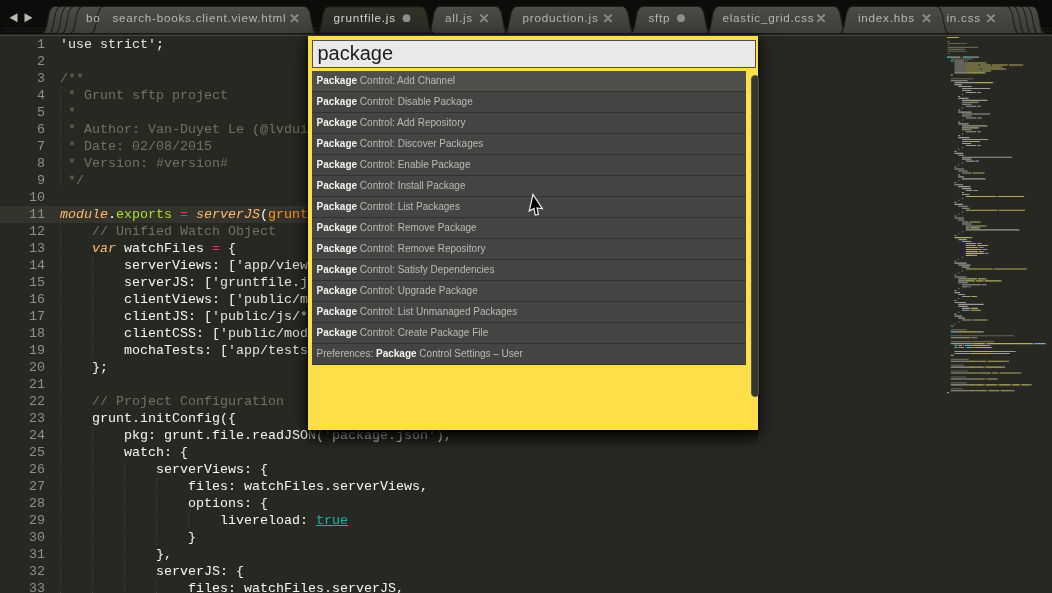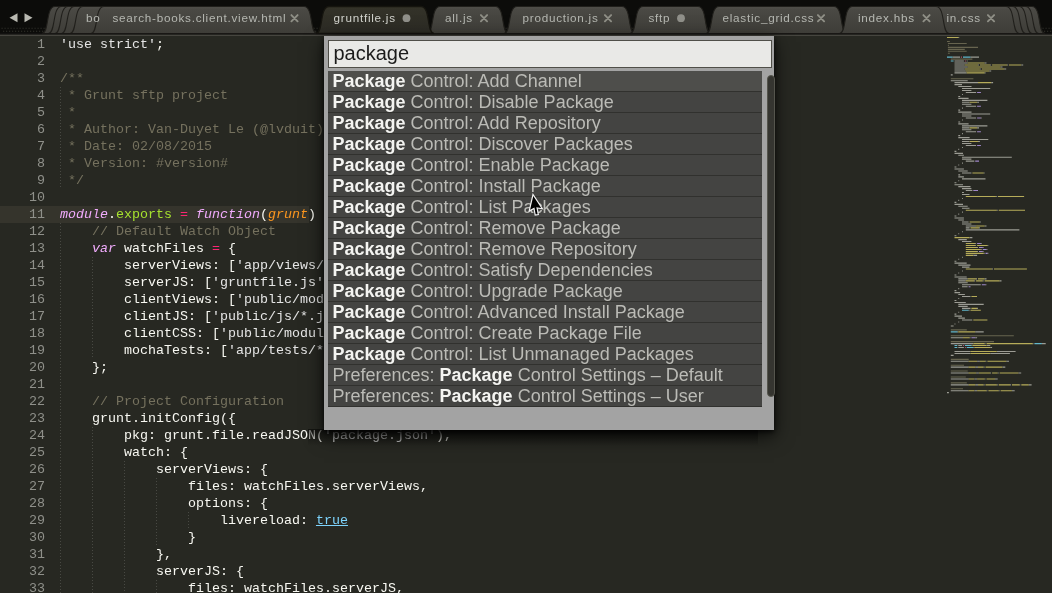--- a/index.html
+++ b/index.html
@@ -3,34 +3,34 @@
 <style>
 html,body{margin:0;padding:0;background:#272822;}
 #root{position:relative;width:1052px;height:593px;overflow:hidden;background:#272822;
   font-family:"Liberation Sans",sans-serif;}
 #tb{position:absolute;left:0;top:0;}
 #ed{position:absolute;left:0;top:36px;width:1052px;height:557px;}
 pre{margin:0;font-family:"Liberation Mono",monospace;font-size:13.3333px;line-height:17px;}
 #gut{position:absolute;left:0;top:0;width:45px;text-align:right;color:#8f908a;}
 #code{position:absolute;left:60px;top:0;white-space:pre;color:#f8f8f2;}
 i{font-style:normal;}
-.c{color:#75715e;}.s{color:#e5e5e5;}.k{color:#f0abfc;font-style:italic;}
-.g{color:#a6e22e;}.p{color:#f92672;}.o{color:#fd971f;font-style:italic;}
-.n{color:#7dd3fc;text-decoration:underline;}
+.c{color:#75715e;}.s{color:#e5e5e5;}.k{color:#fdba74;font-style:italic;}
+.g{color:#a6e22e;}.p{color:#f92672;}.o{color:#fd971f;}
+.n{color:#14b8a6;text-decoration:underline;}
 #hl{position:absolute;left:0;top:170px;width:309px;height:17px;background:#35342c;}
 .ig{position:absolute;width:1px;background-image:repeating-linear-gradient(180deg,rgba(246,246,240,0.16) 0 1px,transparent 1px 3px);}
 #pshadow{position:absolute;left:308px;top:429px;width:450px;height:17px;background:linear-gradient(180deg,rgba(8,8,6,0.62),rgba(8,8,6,0));}
-#pal{position:absolute;left:324px;top:35.5px;width:450px;height:394px;background:#a3a3a3;
+#pal{position:absolute;left:308px;top:35.5px;width:450px;height:394px;background:#fde047;
  box-shadow:0 6px 18px rgba(0,0,0,0.72),0 2px 5px rgba(0,0,0,0.75);}
 #pin{position:absolute;left:3.5px;top:4.5px;width:444px;height:27.5px;background:#e9e9e7;
  border:1px solid #504f49;box-sizing:border-box;
  font-size:20px;color:#1b1b1b;line-height:25px;padding-left:5px;}
 #plist{position:absolute;left:3.5px;top:35.5px;width:434px;}
 #plist div{height:20px;background:#444442;border-bottom:1px solid #31312e;
- font-size:18px;line-height:20px;color:#bbbbb6;padding-left:5px;white-space:pre;}
+ font-size:10px;line-height:20px;color:#bbbbb6;padding-left:5px;white-space:pre;}
 #plist div.sel{background:#4e4e4b;}
 #plist b{color:#f4f4f1;font-weight:bold;}
 #sb{position:absolute;left:442.5px;top:39.5px;width:6.5px;height:320px;background:#353530;
  border:1px solid #55554d;border-radius:4.5px;}
 #cur{position:absolute;left:526px;top:192px;}
 </style></head>
 <body>
 <div id="root">
 <div id="ed">
 <div id="hl"></div>
@@ -78,22 +78,22 @@
 <pre id="code"><i class="s">'use strict'</i>;
 
 <i class="c">/**</i>
 <i class="c"> * Grunt sftp project</i>
 <i class="c"> *</i>
 <i class="c"> * Author: Van-Duyet Le (@lvduit)</i>
 <i class="c"> * Date: 02/08/2015</i>
 <i class="c"> * Version: #version#</i>
 <i class="c"> */</i>
 
-<i class="k">module</i>.<i class="g">exports</i> <i class="p">=</i> <i class="k">function</i>(<i class="o">grunt</i>) {
-    <i class="c">// Default Watch Object</i>
+<i class="k">module</i>.<i class="g">exports</i> <i class="p">=</i> <i class="k">serverJS</i>(<i class="o">grunt</i>) {
+    <i class="c">// Unified Watch Object</i>
     <i class="k">var</i> watchFiles <i class="p">=</i> {
         serverViews: [<i class="s">'app/views/**/*.*'</i>],
         serverJS: [<i class="s">'gruntfile.js'</i>, <i class="s">'server.js'</i>, <i class="s">'config/**/*.js'</i>, <i class="s">'app/**/*.js'</i>],
         clientViews: [<i class="s">'public/modules/**/views/**/*.html'</i>],
         clientJS: [<i class="s">'public/js/*.js'</i>, <i class="s">'public/modules/**/*.js'</i>],
         clientCSS: [<i class="s">'public/modules/**/*.css'</i>],
         mochaTests: [<i class="s">'app/tests/**/*.js'</i>]
     };
 
     <i class="c">// Project Configuration</i>
@@ -181,24 +181,22 @@
 <div><b>Package</b> Control: Disable Package</div>
 <div><b>Package</b> Control: Add Repository</div>
 <div><b>Package</b> Control: Discover Packages</div>
 <div><b>Package</b> Control: Enable Package</div>
 <div><b>Package</b> Control: Install Package</div>
 <div><b>Package</b> Control: List Packages</div>
 <div><b>Package</b> Control: Remove Package</div>
 <div><b>Package</b> Control: Remove Repository</div>
 <div><b>Package</b> Control: Satisfy Dependencies</div>
 <div><b>Package</b> Control: Upgrade Package</div>
-<div><b>Package</b> Control: Advanced Install Package</div>
+<div><b>Package</b> Control: List Unmanaged Packages</div>
 <div><b>Package</b> Control: Create Package File</div>
-<div><b>Package</b> Control: List Unmanaged Packages</div>
-<div>Preferences: <b>Package</b> Control Settings – Default</div>
 <div>Preferences: <b>Package</b> Control Settings – User</div>
 </div>
 <div id="sb"></div>
 </div>
 <svg id="cur" width="24" height="28" viewBox="0 0 24 28">
 <g transform="translate(7,2.5) rotate(13)">
 <path d="M0 0 L0 17 L4.1 13.4 L6.8 19.6 L9.7 18.3 L7 12.2 L12.3 11.8 Z" fill="#000000" stroke="#f2f2f2" stroke-width="1.2" stroke-linejoin="miter"></path>
 </g>
     </svg>
 </div>

